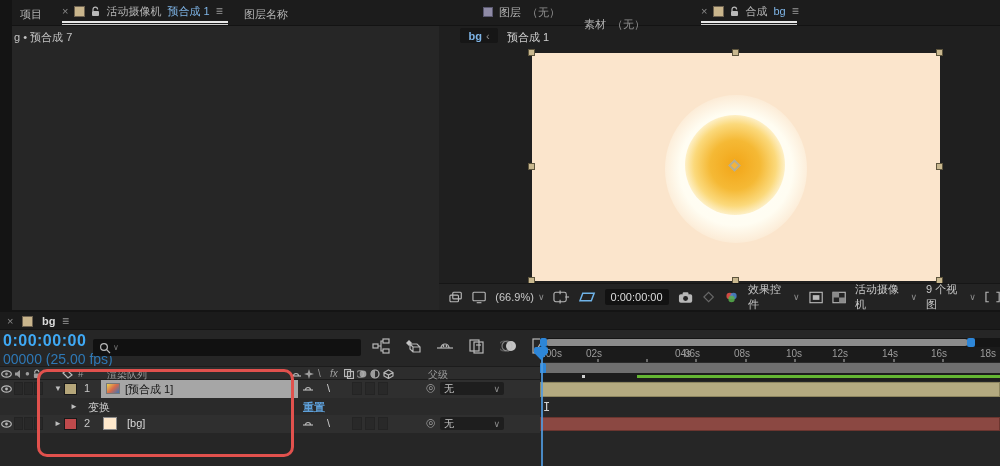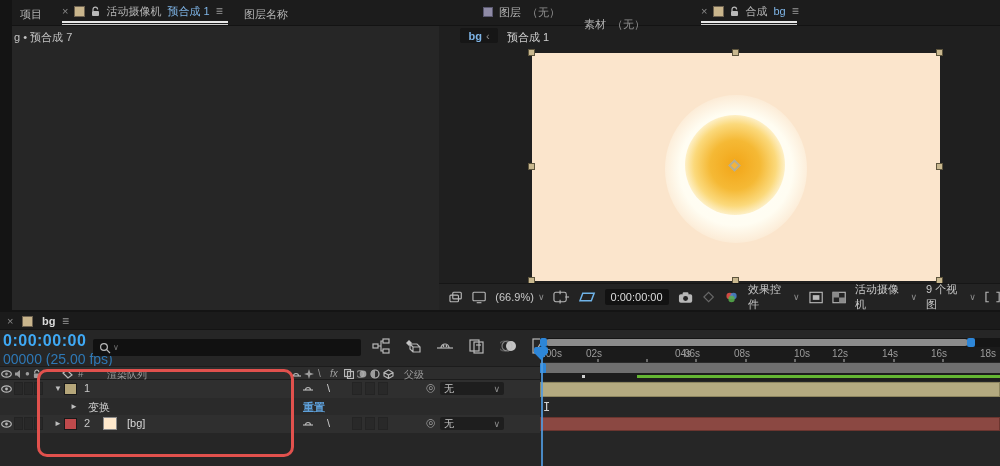--- a/index.html
+++ b/index.html
@@ -329,34 +329,38 @@
         <circle cx="6" cy="5" r="3.4" fill="#9c9c9c"></circle>
         <circle cx="3" cy="5" r="3.4" class="icon-stroke" opacity=".6"></circle>
       </svg>
     <svg class="abs" style="left:370px;top:2px;" width="10" height="10" viewBox="0 0 10 10">
         <circle cx="5" cy="5" r="4" class="icon-stroke"></circle>
         <path d="M5 1 A4 4 0 0 0 5 9 Z" fill="#9c9c9c"></path>
       </svg>
     <svg class="abs" style="left:383px;top:2px;" width="11" height="10" viewBox="0 0 11 10">
         <path d="M1 3.5 L5.5 1 L10 3.5 L10 7 L5.5 9.5 L1 7 Z M1 3.5 L5.5 6 L10 3.5 M5.5 6 V9.5" class="icon-stroke"></path>
       </svg>
-    <span class="hdr-txt" style="left:404px;">父级</span>
+    <span class="hdr-txt" style="left:428px;">父级</span>
   </div>
 
   <div class="row" style="top:68px;height:18px;">
     <svg class="abs" style="left:1px;top:5px;" width="11" height="8" viewBox="0 0 11 8">
         <ellipse cx="5.5" cy="4" rx="4.8" ry="3.2" class="icon-stroke"></ellipse>
         <circle cx="5.5" cy="4" r="1.4" fill="#b8b8b8"></circle>
       </svg>
     <span class="toggle-cell" style="left:14px;"></span>
     <span class="toggle-cell" style="left:24px;"></span>
     <span class="toggle-cell" style="left:34px;"></span>
     <span class="exp-glyph" style="left:54px;">▼</span>
     <span class="lbl-box" style="left:64px;background:#b5a67a;"></span>
     <span class="idx" style="left:84px;">1</span>
+    <div class="sel-strip">
+      <span class="comp-thumb"></span>
+      <span class="abs" style="left:24px;top:2px;color:#161616;">[预合成 1]</span>
+    </div>
     <svg class="abs shy-spot" style="left:303px;" width="10" height="12" viewBox="0 0 10 10">
         <line x1="0" y1="7" x2="10" y2="7" class="icon-stroke"></line>
         <path d="M2.5 7 A2.5 2.5 0 0 1 7.5 7" class="icon-stroke"></path>
       </svg>
     <span class="quality-glyph" style="left:327px;">\</span>
     <span class="sw-box" style="left:352px;"></span>
     <span class="sw-box" style="left:365px;"></span>
     <span class="sw-box" style="left:378px;"></span>
     <span class="pickwhip" style="left:426px;">◎</span>
     <div class="parent-dd">
@@ -404,21 +408,21 @@
     <div class="blue-handle" style="left:0;top:0;width:7px;height:9px;"></div>
     <div class="blue-handle" style="left:427px;top:0;width:8px;height:9px;"></div>
   </div>
 
   <div class="abs" id="ruler">
     <span class="ruler-lbl" style="left:3px;">:00s</span>
     <span class="ruler-lbl" style="left:46px;">02s</span>
     <span class="ruler-lbl" style="left:95px;margin-left:40px;">04s</span>
     <span class="ruler-lbl" style="left:144px;">06s</span>
     <span class="ruler-lbl" style="left:194px;">08s</span>
-    <span class="ruler-lbl" style="left:254px;">10s</span>
+    <span class="ruler-lbl" style="left:246px;">10s</span>
     <span class="ruler-lbl" style="left:292px;">12s</span>
     <span class="ruler-lbl" style="left:342px;">14s</span>
     <span class="ruler-lbl" style="left:391px;">16s</span>
     <span class="ruler-lbl" style="left:440px;">18s</span>
     <span class="ruler-tick" style="left:57px;"></span>
       <span class="ruler-tick" style="left:106px;"></span>
     <span class="ruler-tick" style="left:155px;"></span>
       <span class="ruler-tick" style="left:205px;"></span>
     <span class="ruler-tick" style="left:254px;"></span>
       <span class="ruler-tick" style="left:303px;"></span>

